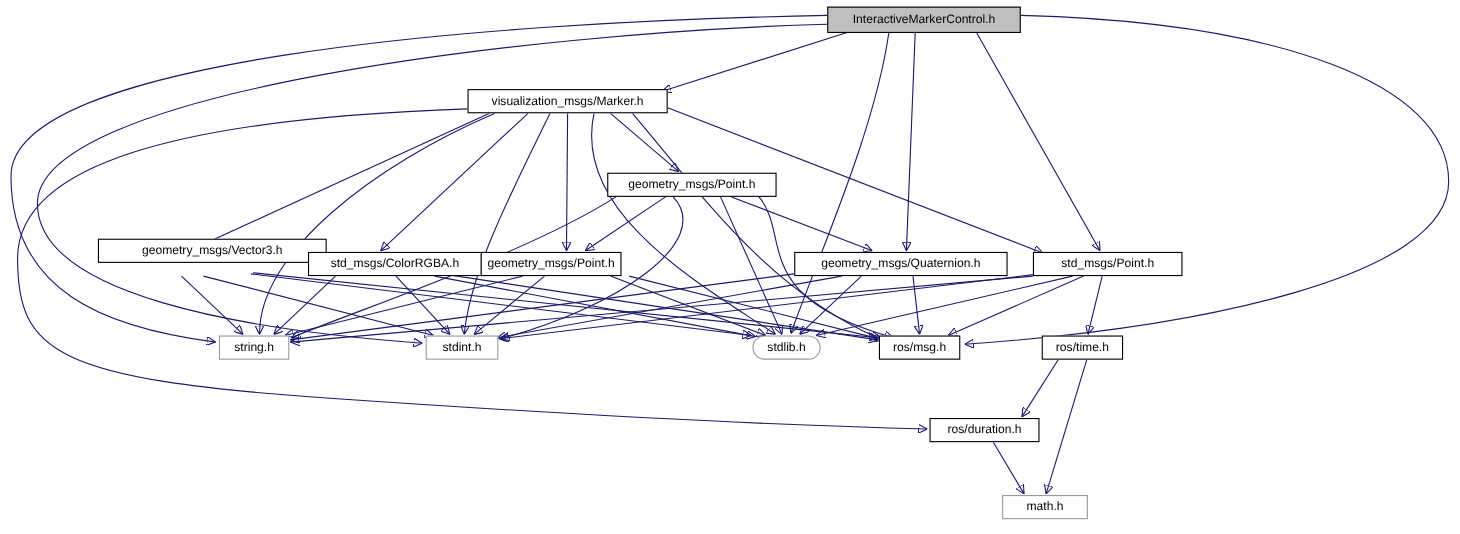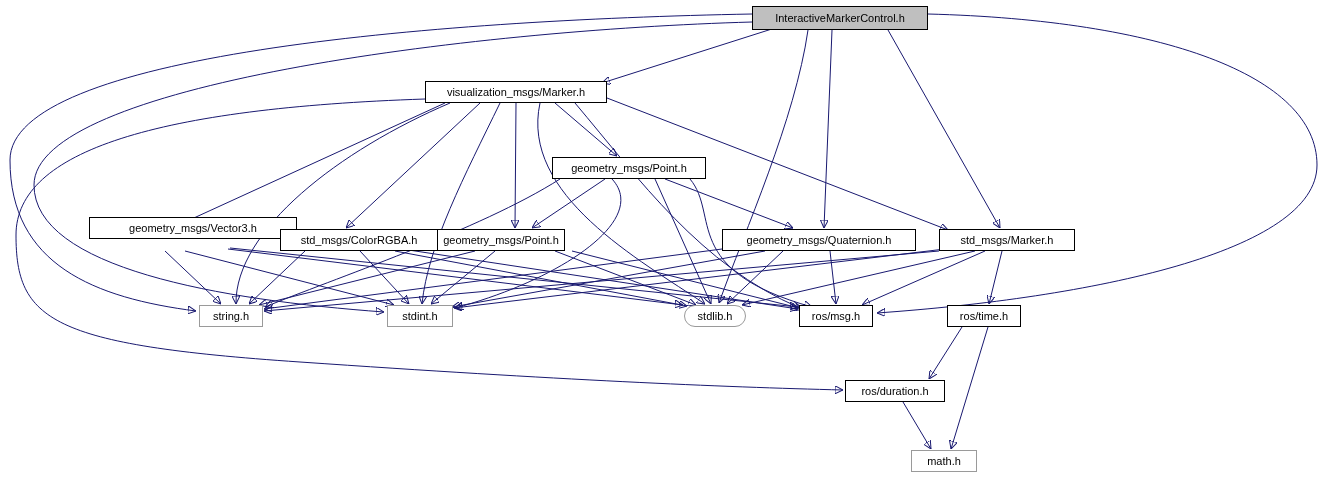--- a/index.html
+++ b/index.html
@@ -88,22 +88,22 @@
       </g>
   </svg>
   <div id="nodes-layer">
       <div class="node node-root" style="left: 752px; top: 6px; width: 176px; height: 24px;">InteractiveMarkerControl.h</div>
       <div class="node node-linked" style="left: 425px; top: 81px; width: 182px; height: 22px; text-align: right;">visualization_msgs/Marker.h</div>
       <div class="node node-linked" style="left: 552px; top: 157px; width: 154px; height: 22px;">geometry_msgs/Point.h</div>
       <div class="node node-linked" style="left: 49px; top: 217px; width: 208px; height: 22px; margin-left: 40px;">geometry_msgs/Vector3.h</div>
       <div class="node node-linked" style="left: 252px; top: 229px; width: 158px; height: 22px; margin-left: 28px;">std_msgs/ColorRGBA.h</div>
       <div class="node node-linked" style="left: 437px; top: 229px; width: 128px; height: 22px;">geometry_msgs/Point.h</div>
       <div class="node node-linked" style="left: 722px; top: 229px; width: 194px; height: 22px;">geometry_msgs/Quaternion.h</div>
-      <div class="node node-linked" style="left: 939px; top: 229px; width: 136px; height: 22px;">std_msgs/Marker.h</div>
+      <div class="node node-linked" style="left: 939px; top: 229px; width: 136px; height: 22px;">std_msgs/Point.h</div>
       <div class="node node-plain" style="left: 199px; top: 305px; width: 64px; height: 22px;">string.h</div>
       <div class="node node-plain" style="left: 387px; top: 305px; width: 66px; height: 22px;">stdint.h</div>
       <div class="node node-plain" style="left: 684px; top: 305px; width: 62px; height: 22px; border-radius: 11px;">stdlib.h</div>
       <div class="node node-linked" style="left: 799px; top: 305px; width: 74px; height: 22px;">ros/msg.h</div>
       <div class="node node-linked" style="left: 947px; top: 305px; width: 74px; height: 22px;">ros/time.h</div>
       <div class="node node-linked" style="left: 845px; top: 380px; width: 100px; height: 22px;">ros/duration.h</div>
-      <div class="node node-plain" style="left: 911px; top: 450px; width: 66px; height: 22px; text-align: right;">math.h</div>
+      <div class="node node-plain" style="left: 911px; top: 450px; width: 78px; height: 22px; text-align: right;">math.h</div>
     </div>
 </div>
 
 </body></html>

